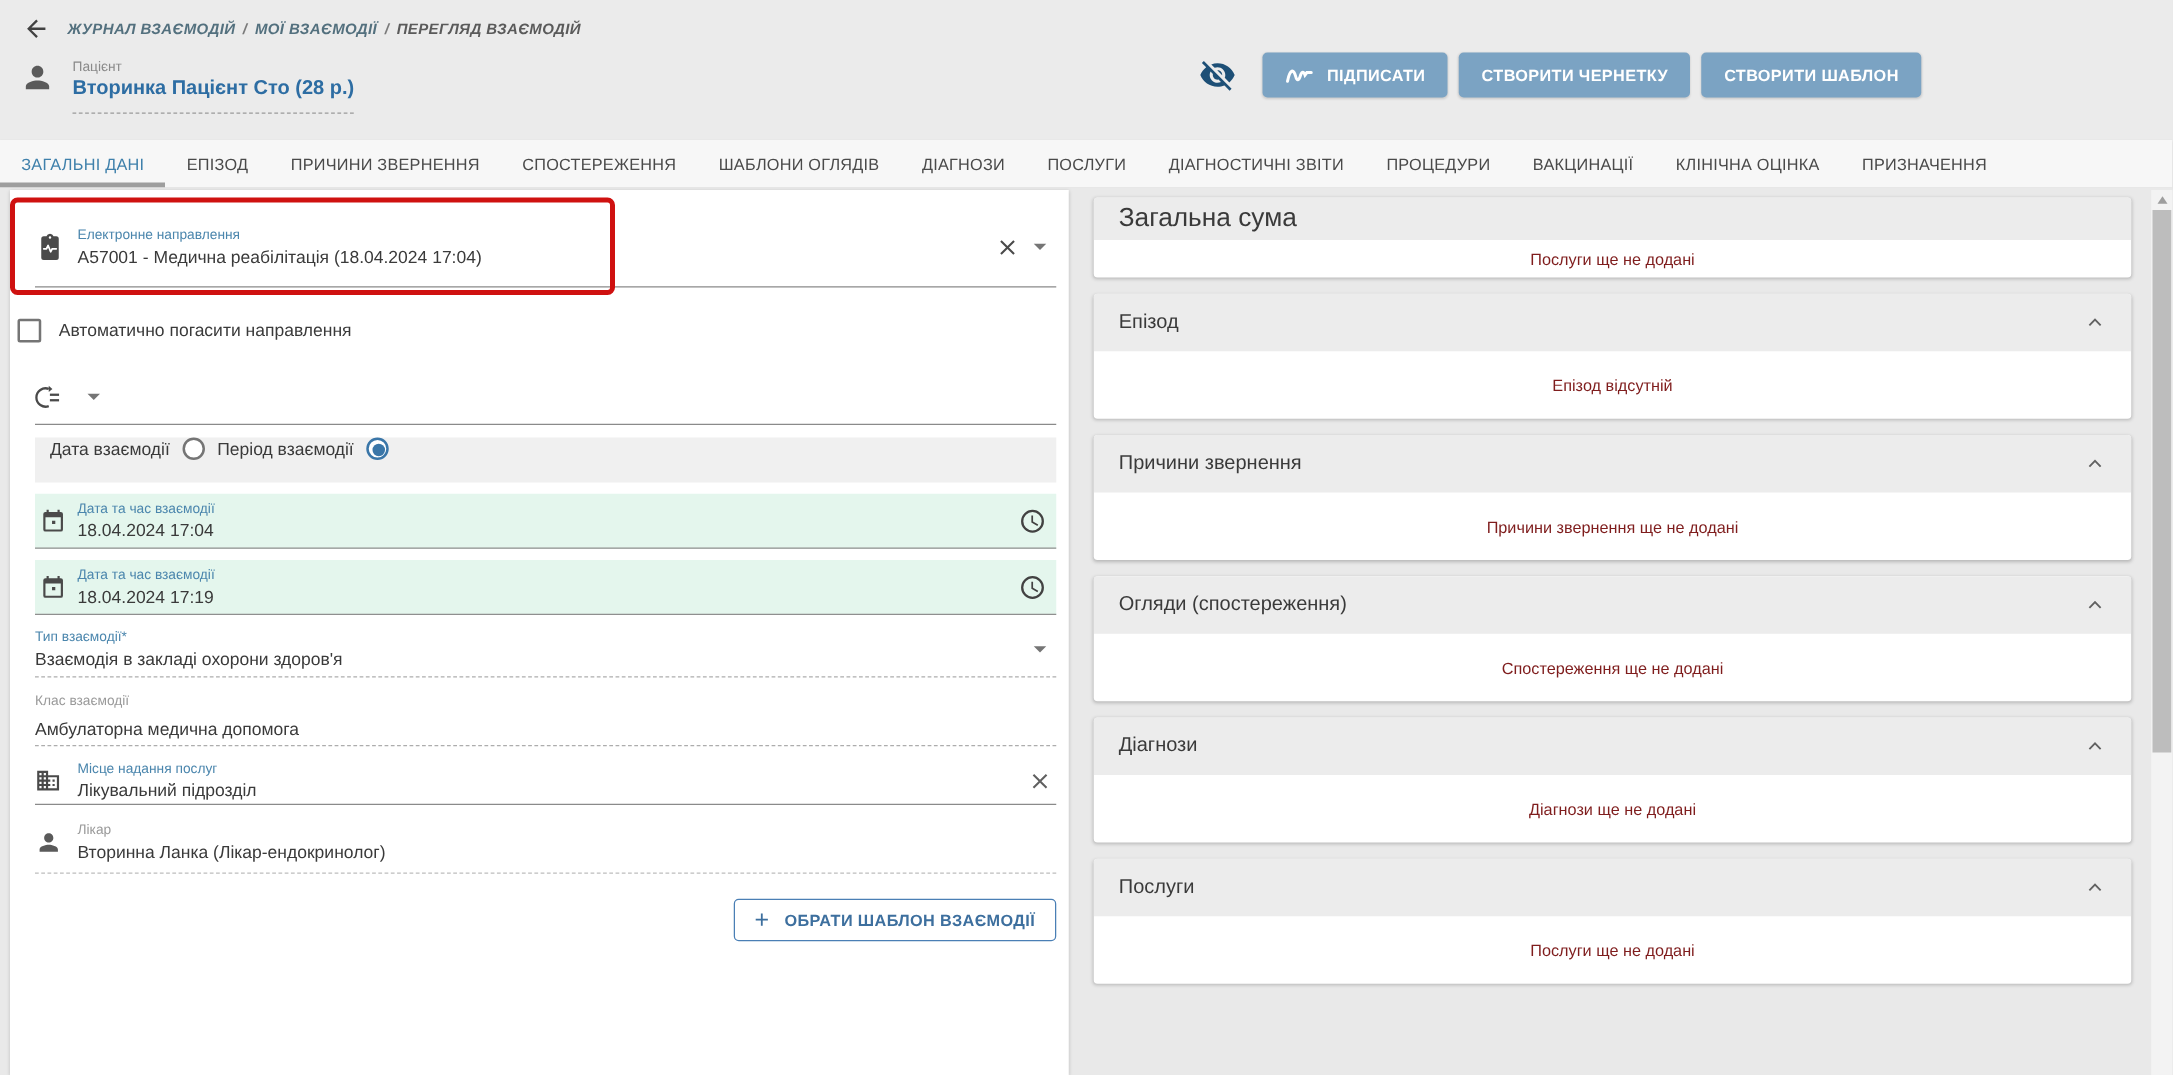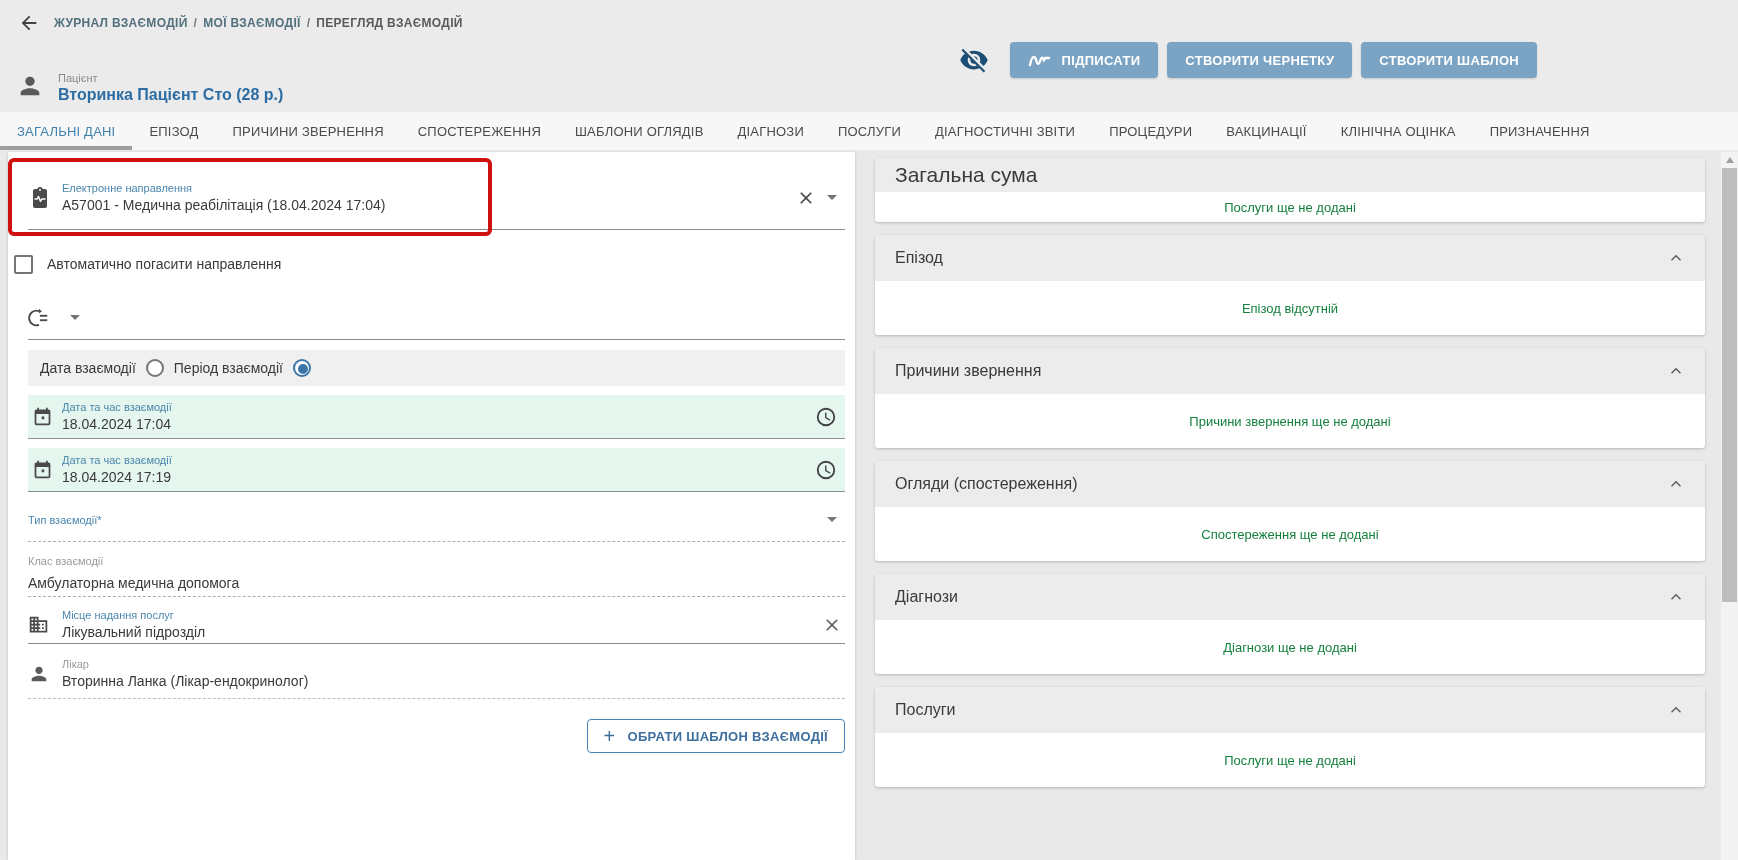--- a/index.html
+++ b/index.html
@@ -7,28 +7,28 @@
   body {
     font-family:"Liberation Sans", sans-serif;
     background:#ebebeb;
     color:#3a3a3a;
     position:relative;
   }
   svg { display:block; }
 
   
   .topbar { position:absolute; top:0; left:0; width:1738px; height:112px; background:#ebebeb; }
-  .breadcrumb-row { position:absolute; top:10px; left:16px; display:flex; align-items:center; gap:12px; }
+  .breadcrumb-row { position:absolute; top:10px; left:16px; display:flex; align-items:center; gap:12px;font-style:italic; }
   .back-btn { width:26px; height:26px; display:flex; align-items:center; justify-content:center; cursor:pointer; }
   .breadcrumb { font-size:12px; font-weight:700; letter-spacing:.3px; color:#53707e; text-transform:uppercase; display:flex; gap:6px; align-items:center; }
   .breadcrumb .crumb { cursor:pointer; }
   .breadcrumb .crumb.current { color:#5a5a5a; cursor:default; }
   .breadcrumb .sep { color:#7a7a7a; }
 
-  .patient-row { position:absolute; top:48px; left:16px; display:flex; align-items:flex-start; gap:14px;margin-top:24px; }
+  .patient-row { position:absolute; top:48px; left:16px; display:flex; align-items:flex-start; gap:14px; }
   .patient-block { border-bottom:1px dashed #9a9a9a; padding-bottom:10px; min-width:218px; }
   .patient-label { font-size:11px; color:#8a8a8a; margin-bottom:2px; }
   .patient-name { font-size:16px; font-weight:700; color:#2d6da3; cursor:pointer; }
 
   .header-actions { position:absolute; top:42px; right:201px; display:flex; align-items:center; gap:9px;justify-content:flex-end; }
   .eyeoff-btn { margin-right:12px; cursor:pointer; }
   .hbtn {
     height:36px; background:#7ba3c3; border:none; border-radius:4px;
     color:#fff; font-family:"Liberation Sans",sans-serif; font-size:13px; font-weight:700;
     letter-spacing:.3px; padding:0 18px; display:flex; align-items:center; gap:10px; cursor:pointer;
@@ -73,21 +73,21 @@
 
   .row-referral { height:64px; margin-top:14px; border-bottom:1px solid #8a8a8a; }
   .row-checkbox { margin-top:22px; height:24px; display:flex; align-items:center; gap:14px; cursor:pointer; }
   .checkbox { width:19px; height:19px; border:2px solid #757575; border-radius:2px; background:#fff; margin-left:6px; }
   .row-checkbox .cb-label { font-size:14px; color:#3a3a3a; }
 
   .row-priority { margin-top:20px; height:44px; border-bottom:1px solid #8a8a8a; }
 
   .radio-strip {
     margin:10px 10px 0 20px; height:36px; background:#f0f0f0;
-    display:flex; align-items:center; gap:10px; padding:0 12px; font-size:14px; color:#3a3a3a;
+    display:flex; align-items:flex-start; gap:10px; padding:0 12px; font-size:14px; color:#3a3a3a;
   }
   .radio-opt { display:flex; align-items:center; gap:10px; cursor:pointer; }
   .radio { width:18px; height:18px; border-radius:50%; border:2px solid #757575; background:#fff; position:relative; }
   .radio.sel { border-color:#3a76a8; }
   .radio.sel::after { content:""; position:absolute; left:3px; top:3px; width:10px; height:10px; border-radius:50%; background:#3a76a8; }
 
   .row-date { margin-top:9px; height:44px; background:#e4f6ed; border-bottom:1px solid #8f8f8f; padding-right:4px; }
   .row-date .f-icon { padding-left:4px; }
   .clock-btn { width:30px; display:flex; justify-content:center; cursor:pointer; }
 
@@ -103,21 +103,21 @@
     color:#3d6f9e; font-family:"Liberation Sans",sans-serif; font-size:13px; font-weight:700; letter-spacing:.3px;
     display:flex; align-items:center; gap:12px; padding:0 16px;
   }
   .outline-btn .plus { font-size:20px; font-weight:400; line-height:1; }
 
   
   .right-col { position:absolute; left:875px; top:8px; width:830px; display:flex; flex-direction:column; gap:13px; }
   .card { background:#fff; border-radius:3px; box-shadow:0 1px 3px rgba(0,0,0,.22); overflow:hidden; }
   .card-head { background:#ececec; display:flex; align-items:center; justify-content:space-between; padding:0 20px; }
   .card-head .title { color:#3a3a3a; }
-  .card-body { display:flex; align-items:center; justify-content:center; font-size:13px; color:#15803d; }
+  .card-body { display:flex; align-items:center; justify-content:center; font-size:13px; color:#7f1d1d; }
   .card.small .card-head { height:34px; }
   .card.small .title { font-size:21px; }
   .card.small .card-body { height:30px; }
   .card.big .card-head { height:46px; }
   .card.big .title { font-size:16px; }
   .card.big .card-body { height:54px; }
   .chev-btn { cursor:pointer; display:flex; align-items:center; }
 
   
   .scrollbar { position:absolute; right:0; top:2px; width:17px; height:708px; background:#f3f3f3; }
@@ -268,20 +268,21 @@
       <span class="clock-btn">
         <svg width="22" height="22" viewBox="0 0 24 24">
             <path fill="#424242" d="M12 2a10 10 0 1 0 0 20 10 10 0 0 0 0-20zm0 18a8 8 0 1 1 0-16 8 8 0 0 1 0 16zm.5-13H11v6l5.25 3.15.75-1.23-4.5-2.67z"></path>
           </svg>
       </span>
     </div>
 
     <div class="field-row row-type">
       <div class="f-text">
         <div class="f-label blue">Тип взаємодії*</div>
+        <div class="f-value">Взаємодія в закладі охорони здоров'я</div>
       </div>
       <span class="caret"></span>
     </div>
 
     <div class="field-row row-class">
       <div class="f-text">
         <div class="f-label grey">Клас взаємодії</div>
         <div class="f-value">Амбулаторна медична допомога</div>
       </div>
     </div>

